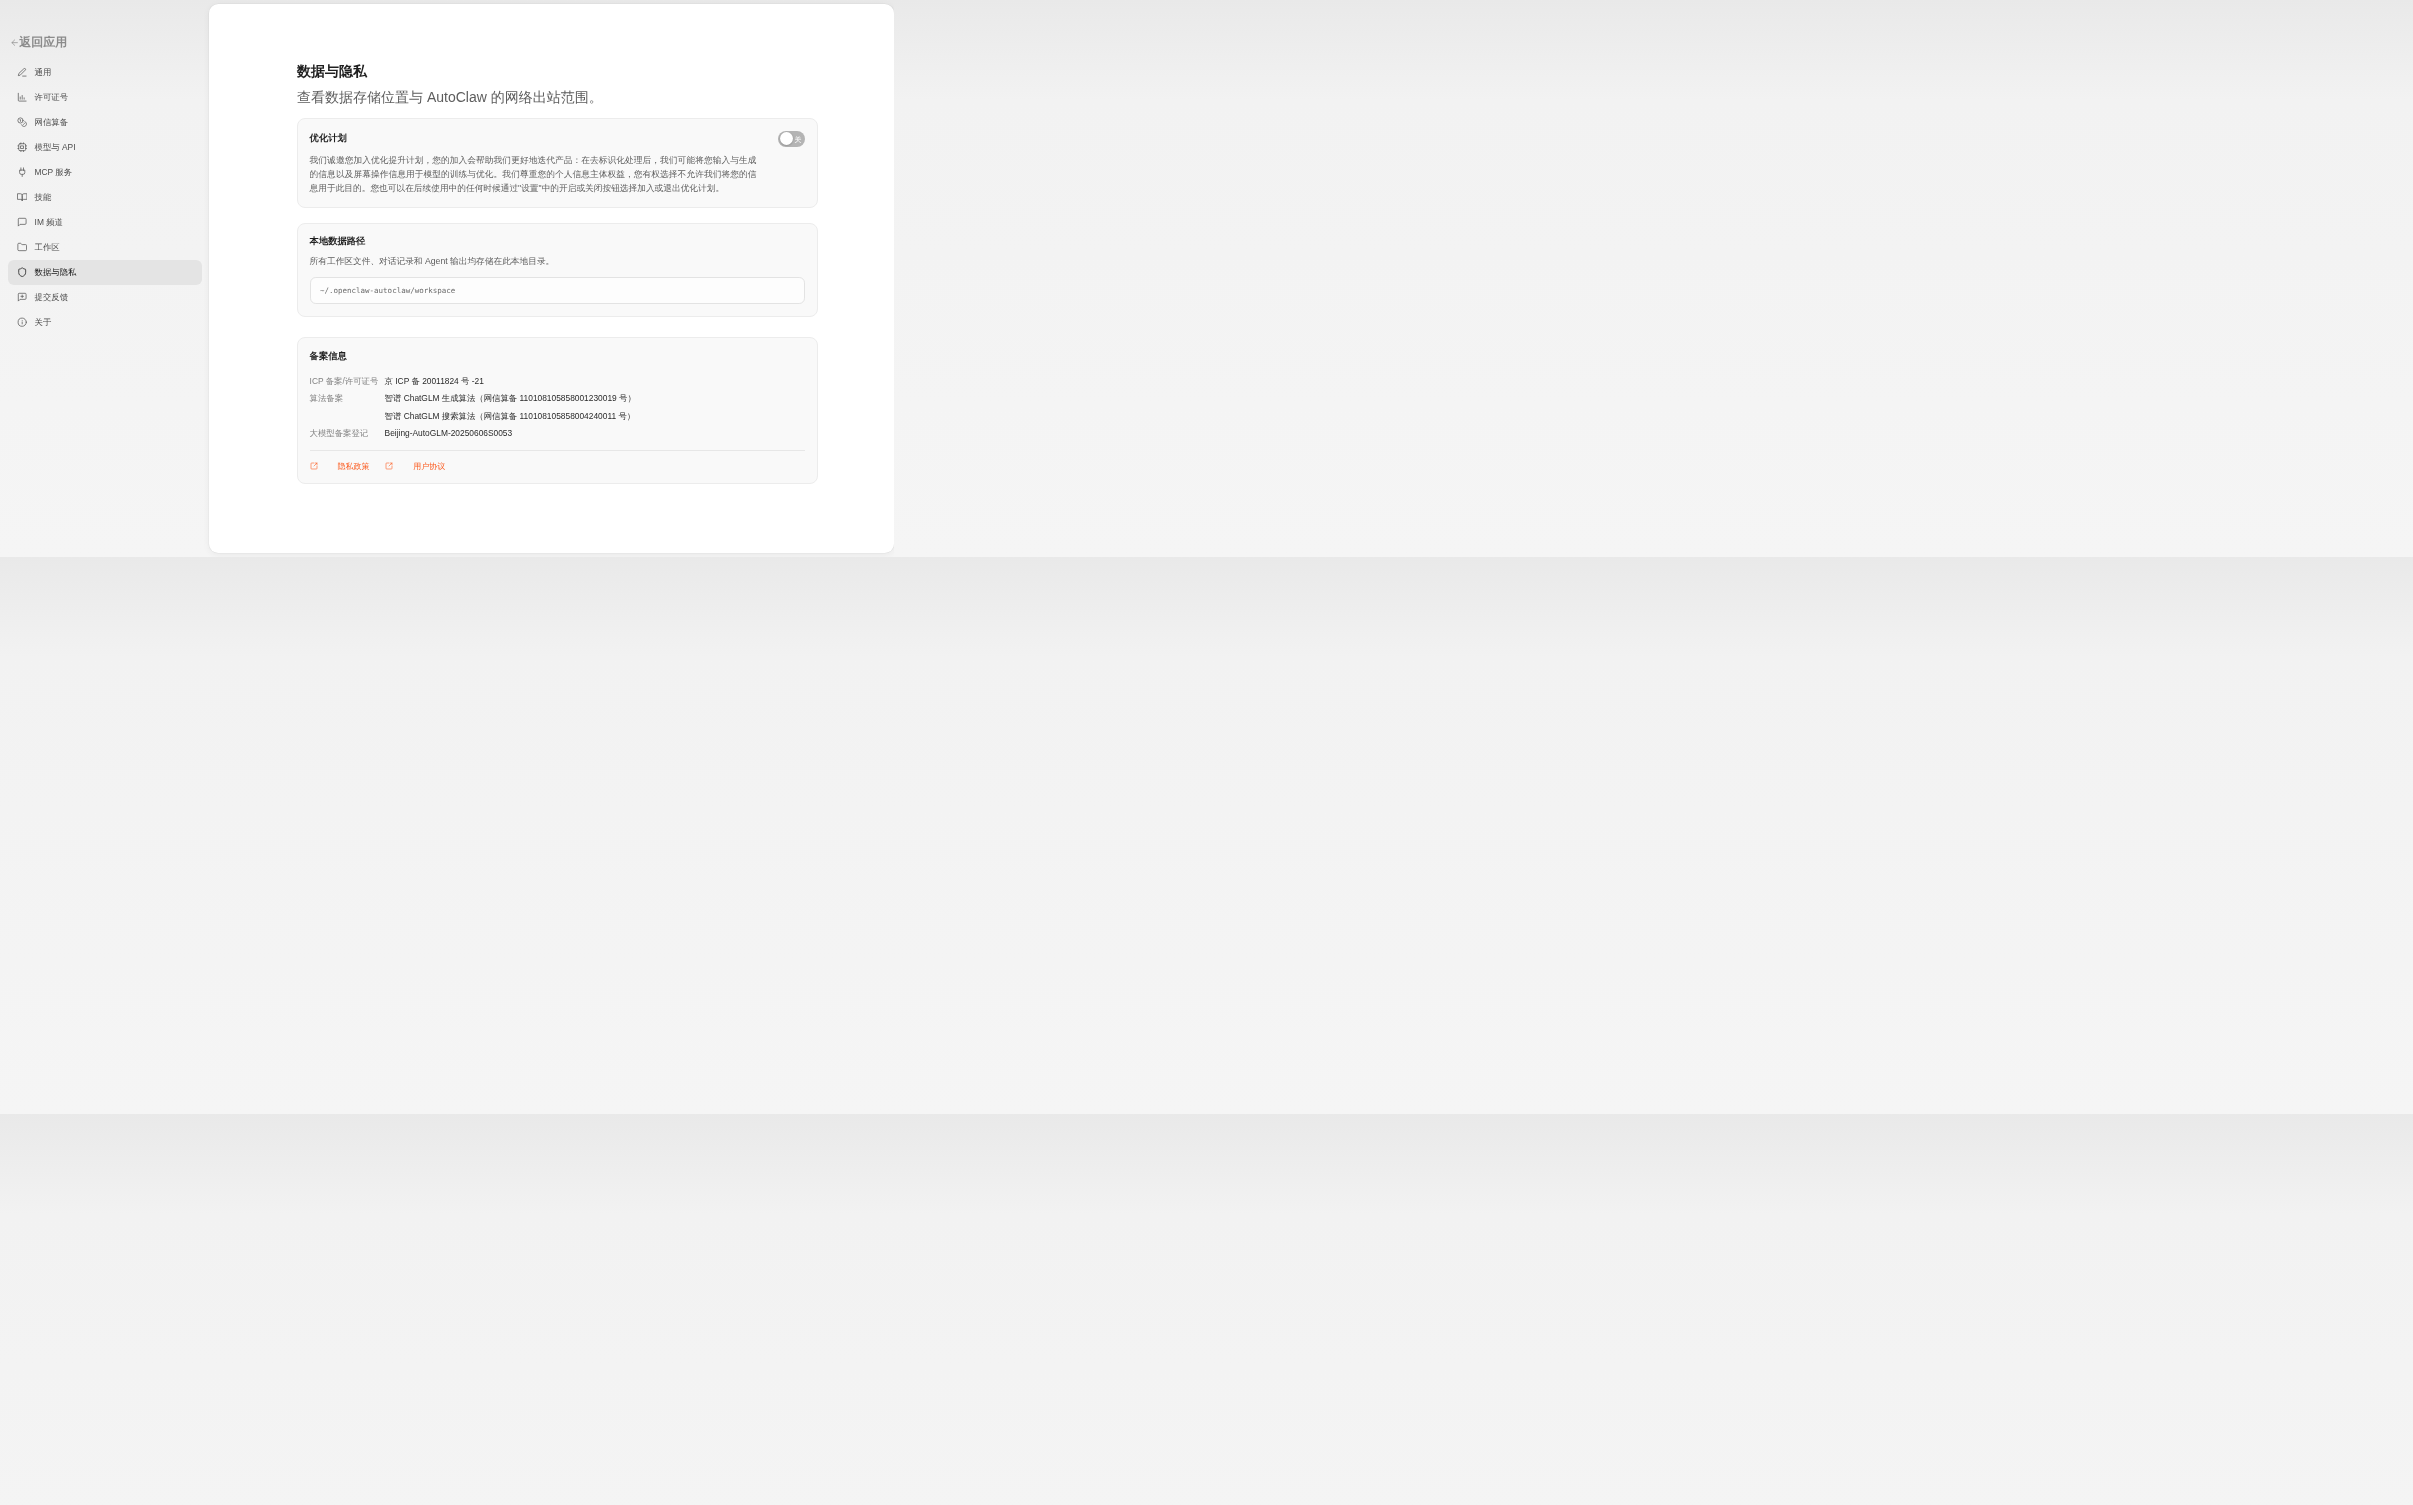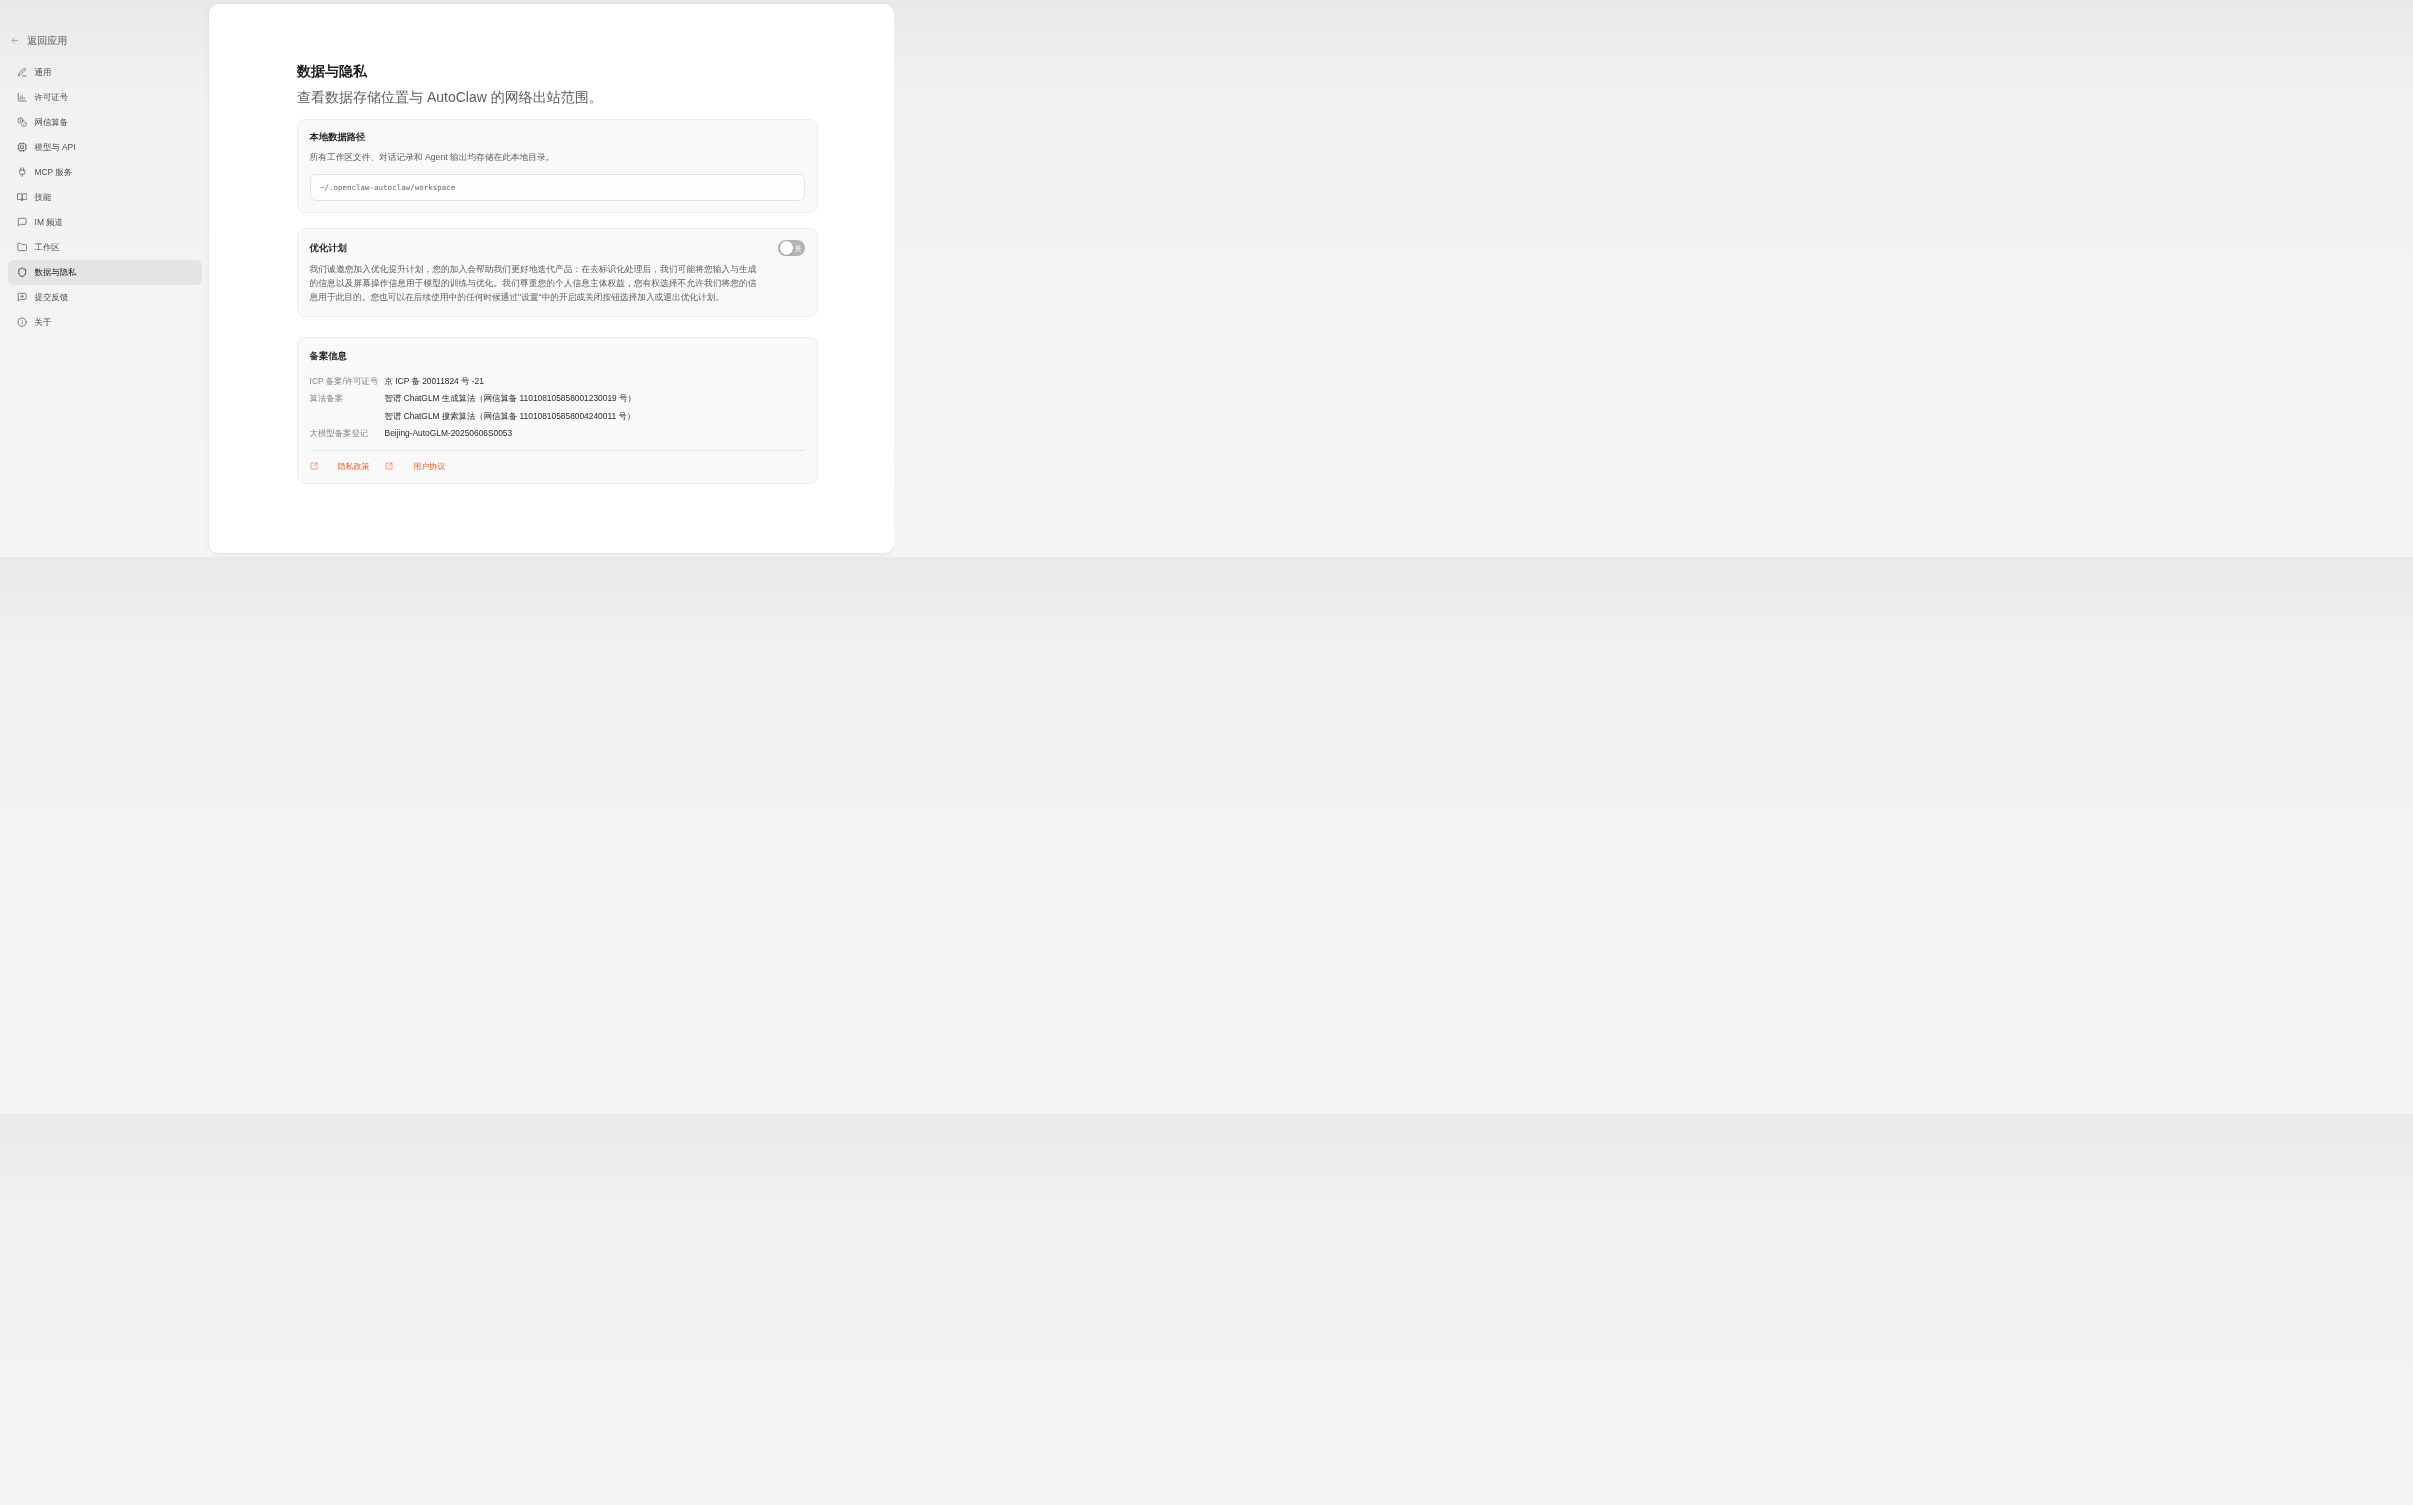--- a/index.html
+++ b/index.html
@@ -7,22 +7,22 @@
   body {
     font-family:"Liberation Sans", sans-serif;
     background:linear-gradient(180deg,#e9e9e9 0%,#f2f2f2 18%,#f5f5f5 100%);
     overflow:hidden; position:relative;
     -webkit-font-smoothing:antialiased;
   }
   
   .sidebar { position:absolute; left:0; top:0; width:209px; height:100%; }
   .back-btn {
     position:absolute; left:10px; top:34px;
-    display:flex; align-items:center; gap:8px;
-    color:#8b8b8b; font-size:10px; font-weight:700; cursor:pointer;
+    display:flex; align-items:center; gap:0;
+    color:#8b8b8b; font-size:12px; font-weight:700; cursor:pointer;
   }
   .back-btn svg { width:9.3px; height:9.3px; stroke:#8b8b8b; }
   .nav { position:absolute; left:8px; top:60px; width:194px; display:flex; flex-direction:column; }
   .nav-item {
     height:25px; display:flex; align-items:center; gap:7.5px;
     padding:0 8.7px; border-radius:5.8px; cursor:pointer;
     color:#4c4c4c; font-size:8.4px;
   }
   .nav-item svg { width:10.4px; height:10.4px; stroke:#5d5d5d; flex:none; }
   .nav-item.selected { background:#e4e4e4; color:#161616; font-weight:500; }
@@ -182,35 +182,35 @@
       <span>关于</span>
     </div>
   </div>
 </div>
 
 <div class="panel">
   <div class="content">
     <div class="page-title">数据与隐私</div>
     <div class="page-subtitle">查看数据存储位置与 AutoClaw 的网络出站范围。</div>
 
-    <div class="card card-local">
-      <div class="card-title">本地数据路径</div>
-      <div class="card-desc">所有工作区文件、对话记录和 Agent 输出均存储在此本地目录。</div>
-      <div class="path-box">~/.openclaw-autoclaw/workspace</div>
-    </div>
-
     <div class="card card-opt">
       <div class="card-head-row">
         <div class="card-title">优化计划</div>
         <div class="toggle">
           <span class="toggle-state">关</span>
           <div class="toggle-knob"></div>
         </div>
       </div>
       <div class="opt-text">我们诚邀您加入优化提升计划，您的加入会帮助我们更好地迭代产品：在去标识化处理后，我们可能将您输入与生成的信息以及屏幕操作信息用于模型的训练与优化。我们尊重您的个人信息主体权益，您有权选择不允许我们将您的信息用于此目的。您也可以在后续使用中的任何时候通过"设置"中的开启或关闭按钮选择加入或退出优化计划。</div>
+    </div>
+
+    <div class="card card-local">
+      <div class="card-title">本地数据路径</div>
+      <div class="card-desc">所有工作区文件、对话记录和 Agent 输出均存储在此本地目录。</div>
+      <div class="path-box">~/.openclaw-autoclaw/workspace</div>
     </div>
 
     <div class="card card-filing">
       <div class="card-title">备案信息</div>
       <div class="filing-rows">
         <div class="filing-row">
           <span class="filing-label">ICP 备案/许可证号</span>
           <span class="filing-value">京 ICP 备 20011824 号 -21</span>
         </div>
         <div class="filing-row">

